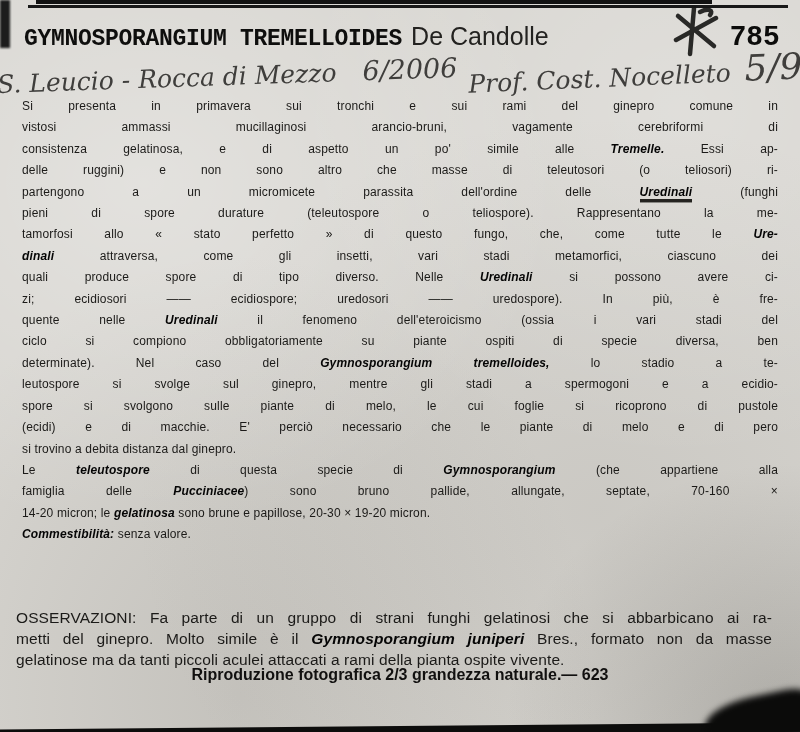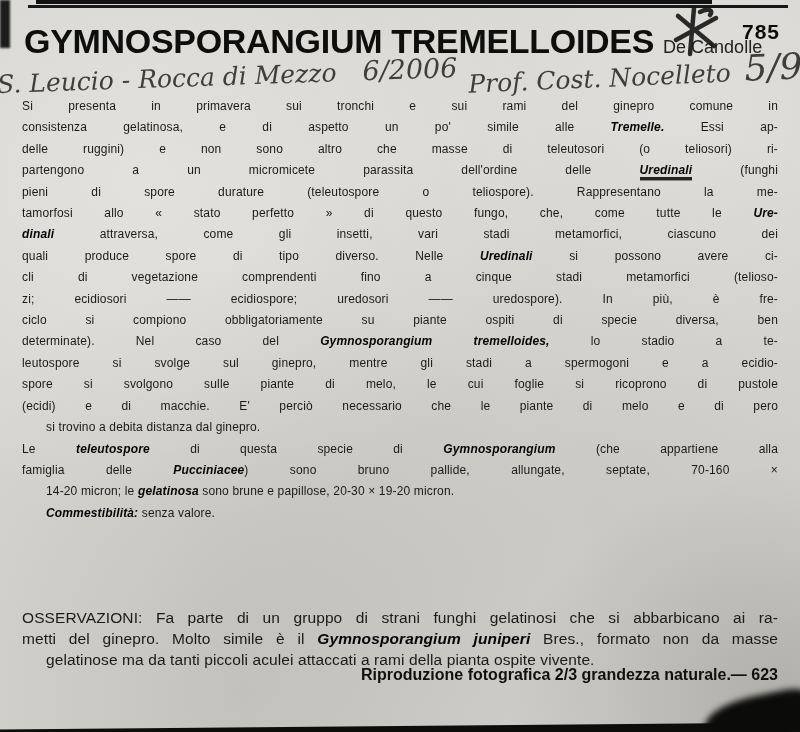--- a/index.html
+++ b/index.html
@@ -19,44 +19,44 @@
   }
   
   .rule-top-a{position:absolute;left:36px;top:0;width:676px;height:4px;background:#121212;}
   .rule-top-b{position:absolute;left:28px;top:5px;width:760px;height:3px;background:#181818;}
   .edge-left{position:absolute;left:0;top:0;width:10px;height:48px;background:#1c1c1c;filter:blur(1px);}
   .edge-bottom{position:absolute;left:-6px;bottom:-3px;width:812px;height:9px;background:#0d0d0c;transform:rotate(-0.5deg);filter:blur(0.6px);}
   .edge-corner{position:absolute;right:-14px;bottom:-12px;width:110px;height:48px;background:#0b0b0a;border-radius:60% 30% 10% 70%;transform:rotate(-12deg);filter:blur(3px);}
 
   
   .header{position:absolute;left:24px;top:22px;width:760px;white-space:nowrap;}
-  .title{font-weight:bold;font-size:34px;letter-spacing:-0.3px;color:#0e0e0d;}
-  .authority{font-size:18px;font-weight:normal;color:#232220;margin-left:9px;}
-  .pagenum{position:absolute;right:20px;top:20px;font-weight:bold;font-size:21px;letter-spacing:1px;color:#0c0c0b;}
+  .title{font-weight:bold;font-size:23px;letter-spacing:-0.3px;color:#0e0e0d;font-family:Liberation Mono, monospace;}
+  .authority{font-size:25px;font-weight:normal;color:#232220;margin-left:9px;}
+  .pagenum{position:absolute;right:20px;top:20px;font-weight:bold;font-size:28px;letter-spacing:1px;color:#0c0c0b;}
 
   .etymology{position:absolute;left:25px;top:60px;font-size:15.5px;font-weight:bold;letter-spacing:0.2px;color:#161514;}
 
   
   .hw{font-family:"DejaVu Serif", serif;font-style:italic;color:#2a2927;opacity:.88;white-space:nowrap;}
   .hw-left{position:absolute;left:-3px;top:60px;font-size:25px;transform:rotate(-2deg);}
   .hw-left .hw-date{margin-left:26px;font-size:27px;}
   .hw-right{position:absolute;left:468px;top:52px;font-size:25px;transform:rotate(-2.5deg);}
   .hw-right .hw-date{margin-left:14px;font-size:36px;}
   .star{position:absolute;left:670px;top:2px;}
 
   
   .bodytext{position:absolute;left:22px;top:96px;width:756px;font-size:12px;line-height:21.4px;letter-spacing:0.15px;}
   .tline{text-align:justify;text-align-last:justify;}
-  .tline.end{text-align-last:left;margin-left:24px;}
+  .tline.end{text-align-last:left;}
   .tline .b{font-weight:bold;color:#050505;font-style:italic;}
   .tline .u{border-bottom:3px solid #242320;box-shadow:0 1px 0 rgba(36,35,32,.45);}
 
-  .observations{position:absolute;left:22px;top:607px;width:756px;font-size:15.5px;line-height:21px;letter-spacing:0.1px;}
+  .observations{position:absolute;left:16px;top:607px;width:756px;font-size:15.5px;line-height:21px;letter-spacing:0.1px;}
 
-  .footer{position:absolute;left:22px;top:666px;width:756px;display:flex;justify-content:flex-end;font-weight:bold;font-size:16px;color:#11100f;}
+  .footer{position:absolute;left:22px;top:666px;width:756px;display:flex;justify-content:center;font-weight:bold;font-size:16px;color:#11100f;}
 </style>
 </head>
 <body>
 
 <div class="page">
 
   <div class="rule-top-a"></div>
   <div class="rule-top-b"></div>
   <div class="edge-left"></div>
 
@@ -79,29 +79,30 @@
 
   <div class="hw hw-left">
     <span>S. Leucio - Rocca di Mezzo</span><span class="hw-date">6/2006</span>
   </div>
   <div class="hw hw-right">
     <span>Prof. Cost. Nocelleto</span><span class="hw-date">5/98</span>
   </div>
 
   <div class="bodytext">
       <div class="tline"><span>Si presenta in primavera sui tronchi e sui rami del ginepro comune in</span></div>
+      <div class="tline"><span>vistosi ammassi mucillaginosi arancio-bruni, vagamente cerebriformi di</span></div>
       <div class="tline"><span>consistenza gelatinosa, e di aspetto un po' simile alle </span><span class="b">Tremelle.</span><span> Essi ap-</span></div>
       <div class="tline"><span>delle ruggini) e non sono altro che masse di teleutosori (o teliosori) ri-</span></div>
       <div class="tline"><span>partengono a un micromicete parassita dell'ordine delle </span><span class="b u">Uredinali</span><span> (funghi</span></div>
       <div class="tline"><span>pieni di spore durature (teleutospore o teliospore). Rappresentano la me-</span></div>
       <div class="tline"><span>tamorfosi allo « stato perfetto » di questo fungo, che, come tutte le </span><span class="b">Ure-</span></div>
       <div class="tline"><span class="b">dinali</span><span> attraversa, come gli insetti, vari stadi metamorfici, ciascuno dei</span></div>
       <div class="tline"><span>quali produce spore di tipo diverso. Nelle </span><span class="b">Uredinali</span><span> si possono avere ci-</span></div>
-      <div class="tline"><span>cli di vegetazione comprendenti fino a cinque stadi metamorfici (telioso-</span></div>
       <div class="tline"><span>zi; ecidiosori —— ecidiospore; uredosori —— uredospore). In più, è fre-</span></div>
+      <div class="tline"><span>quente nelle </span><span class="b">Uredinali</span><span> il fenomeno dell'eteroicismo (ossia i vari stadi del</span></div>
       <div class="tline"><span>ciclo si compiono obbligatoriamente su piante ospiti di specie diversa, ben</span></div>
       <div class="tline"><span>determinate). Nel caso del </span><span class="b">Gymnosporangium tremelloides,</span><span> lo stadio a te-</span></div>
       <div class="tline"><span>leutospore si svolge sul ginepro, mentre gli stadi a spermogoni e a ecidio-</span></div>
       <div class="tline"><span>spore si svolgono sulle piante di melo, le cui foglie si ricoprono di pustole</span></div>
       <div class="tline"><span>(ecidi) e di macchie. E' perciò necessario che le piante di melo e di pero</span></div>
       <div class="tline end"><span>si trovino a debita distanza dal ginepro.</span></div>
       <div class="tline"><span>Le </span><span class="b">teleutospore</span><span> di questa specie di </span><span class="b">Gymnosporangium</span><span> (che appartiene alla</span></div>
       <div class="tline"><span>famiglia delle </span><span class="b">Pucciniacee</span><span>) sono bruno pallide, allungate, septate, 70-160 ×</span></div>
       <div class="tline end"><span>14-20 micron; le </span><span class="b">gelatinosa</span><span> sono brune e papillose, 20-30 × 19-20 micron.</span></div>
       <div class="tline end"><span class="b">Commestibilità:</span><span> senza valore.</span></div>

